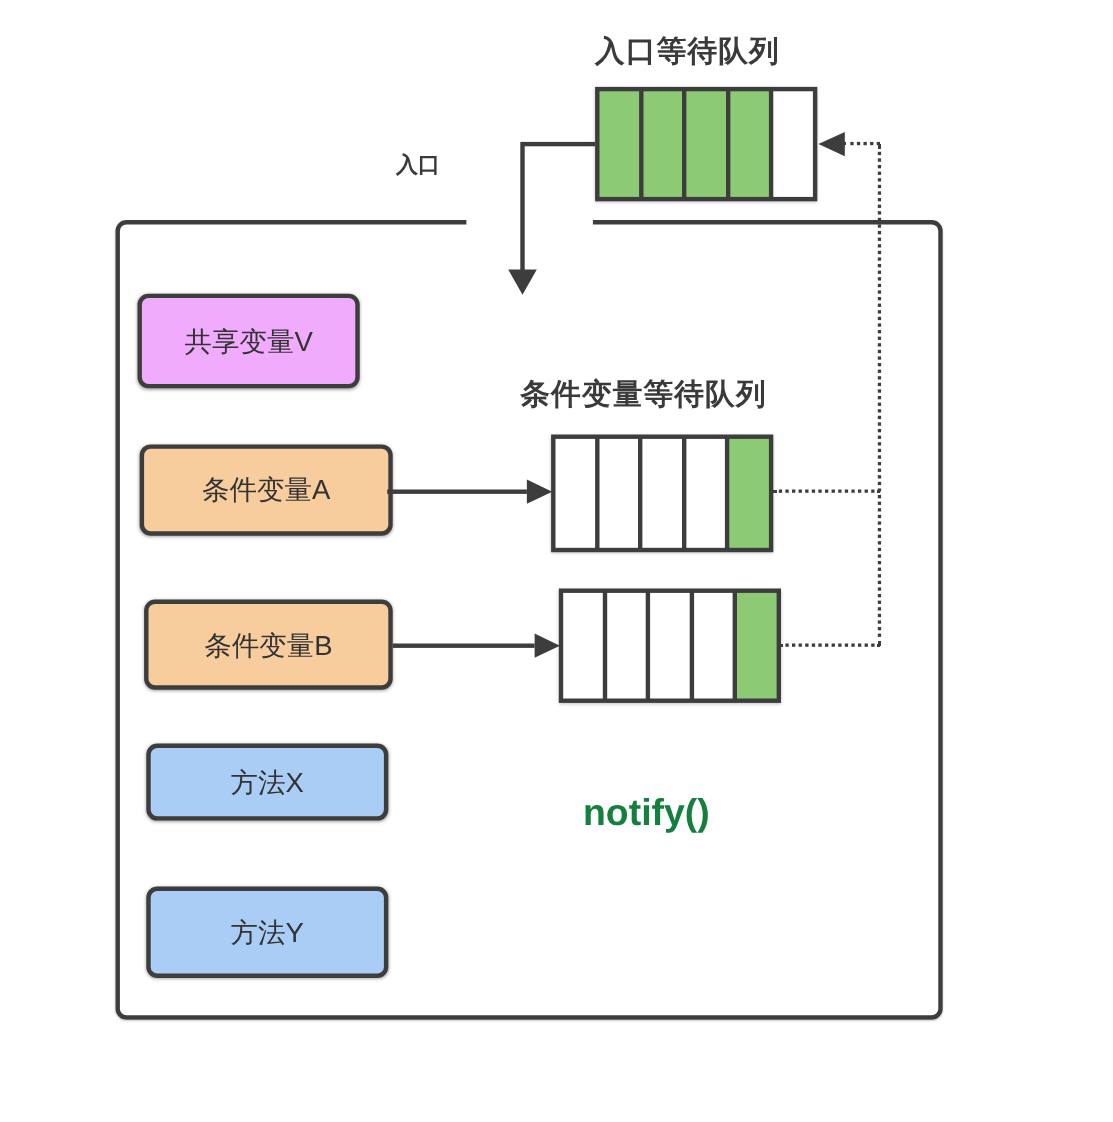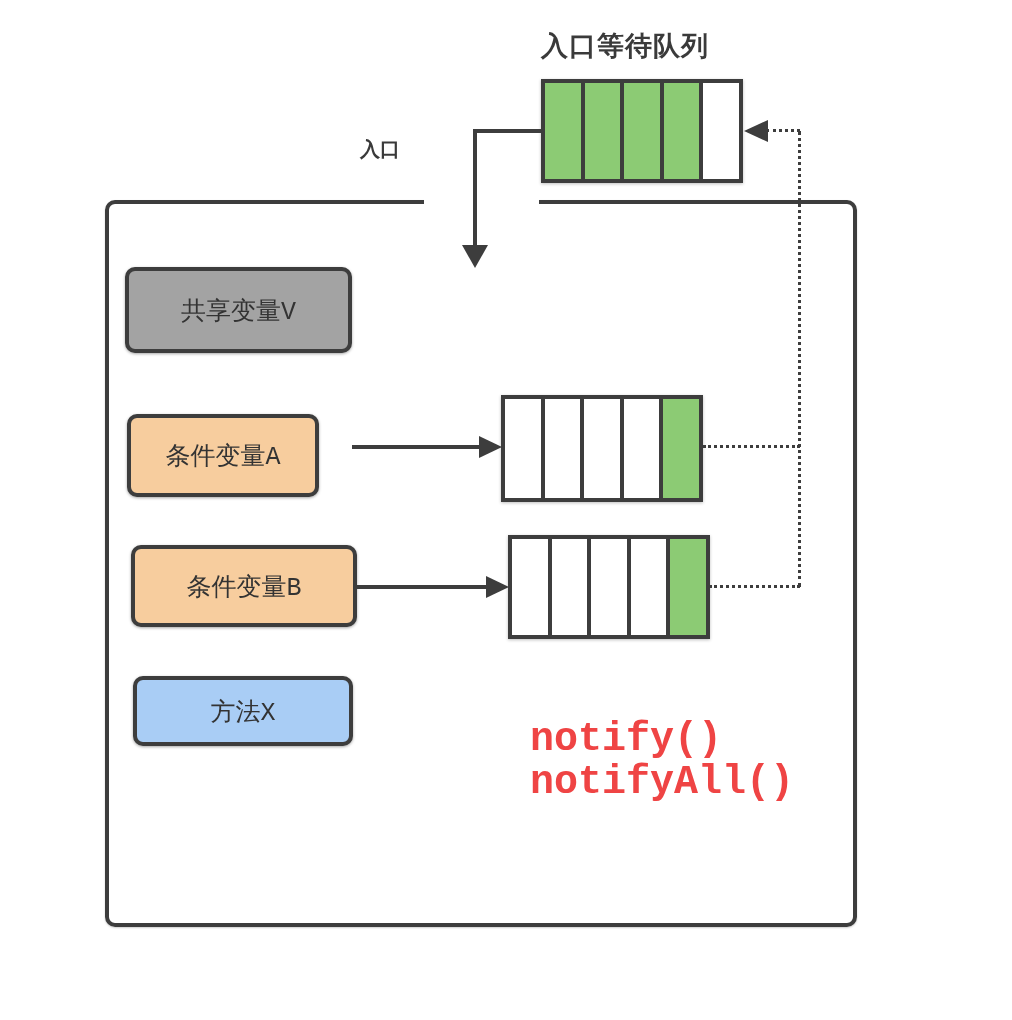--- a/index.html
+++ b/index.html
@@ -1,18 +1,18 @@
 <!DOCTYPE html>
 <html style="--stroke: #3d3d3d; --cellfill: #8CCB74;"><head>
 <meta charset="utf-8">
 <style>
   html,body{margin:0;padding:0;background:#fff;}
   .canvas{
     position:relative;width:1012px;height:1020px;background:#ffffff;
-    font-family:Liberation Mono, monospace;
+    font-family:Liberation Sans, sans-serif;
     color:#333;overflow:hidden;border-radius:13px;
   }
   .abs{position:absolute;}
   
   .qtitle{font-size:27px;font-weight:bold;color:#3a3a3a;text-align:center;letter-spacing:1px;}
   .plainlabel{font-size:20px;font-weight:600;color:#3a3a3a;}
   
   .queue{
     display:flex;gap:4px;padding:4px;background:var(--stroke);
     box-sizing:border-box;box-shadow:0 1px 3px rgba(0,0,0,.25);
@@ -34,21 +34,21 @@
   }
   
   .hline{height:4px;background:var(--stroke);}
   .vline{width:4px;background:var(--stroke);}
   .dot-h{height:0;border-top:3px dotted var(--stroke);}
   .dot-v{width:0;border-left:3px dotted var(--stroke);}
   .arrow-down{width:0;height:0;border-left:13px solid transparent;border-right:13px solid transparent;border-top:23px solid var(--stroke);}
   .arrow-right{width:0;height:0;border-top:11px solid transparent;border-bottom:11px solid transparent;border-left:23px solid var(--stroke);}
   .arrow-left{width:0;height:0;border-top:11px solid transparent;border-bottom:11px solid transparent;border-right:24px solid var(--stroke);}
   
-  .methods{font-size:40px;font-weight:bold;color:#ef4444;line-height:43px;}
+  .methods{font-size:34px;font-weight:bold;color:#15803d;line-height:43px;}
 </style>
 </head>
 <body>
 
 <div class="canvas">
 
   <div class="abs qtitle" style="left:520px;top:28px;width:210px;">入口等待队列</div>
 
   <div class="abs queue" style="left:541px;top:79px;width:202px;height:104px;">
       <div class="cell filled"></div>
@@ -60,26 +60,27 @@
 
   <div class="abs plainlabel" style="left:360px;top:136px;">入口</div>
 
   <div class="abs monitor" style="left:105px;top:200px;width:752px;height:727px;"></div>
   <div class="abs gap-patch" style="left:424px;top:196px;width:115px;height:12px;"></div>
 
   <div class="abs hline" style="left:475px;top:129px;width:66px;"></div>
   <div class="abs vline" style="left:473px;top:129px;height:118px;"></div>
   <div class="abs arrow-down" style="left:462px;top:245px;"></div>
 
-  <div class="abs node" style="left: 125px; top: 267px; width: 227px; height: 86px; background: #a3a3a3;">
+  <div class="abs node" style="left: 125px; top: 267px; width: 202px; height: 86px; background: #f0abfc;">
     <span>共享变量V</span>
   </div>
 
+  <div class="abs qtitle" style="left:470px;top:340px;width:230px;">条件变量等待队列</div>
 
-  <div class="abs node" style="left: 127px; top: 404px; width: 192px; height: 83px; background: rgb(247, 205, 158); margin-top: 10px;">
+  <div class="abs node" style="left: 127px; top: 404px; width: 230px; height: 83px; background: rgb(247, 205, 158);">
     <span>条件变量A</span>
   </div>
 
   <div class="abs hline" style="left:352px;top:445px;width:127px;"></div>
   <div class="abs arrow-right" style="left:479px;top:436px;"></div>
 
   <div class="abs queue" style="left:501px;top:395px;width:202px;height:107px;">
       <div class="cell empty"></div>
       <div class="cell empty"></div>
       <div class="cell empty"></div>
@@ -105,19 +106,21 @@
   <div class="abs dot-h" style="left:703px;top:445px;width:97px;"></div>
   <div class="abs dot-h" style="left:709px;top:585px;width:91px;"></div>
   <div class="abs dot-v" style="left:798px;top:131px;height:456px;"></div>
   <div class="abs dot-h" style="left:766px;top:129px;width:34px;"></div>
   <div class="abs arrow-left" style="left:744px;top:120px;"></div>
 
   <div class="abs node" style="left: 133px; top: 676px; width: 220px; height: 70px; background: rgb(169, 205, 245);">
     <span>方法X</span>
   </div>
 
+  <div class="abs node" style="left: 133px; top: 806px; width: 220px; height: 83px; background: rgb(169, 205, 245);">
+    <span>方法Y</span>
+  </div>
 
   <div class="abs methods" style="left:530px;top:718px;">
     <div>notify()</div>
-    <div>notifyAll()</div>
   </div>
 
 </div>
 
 </body></html>

